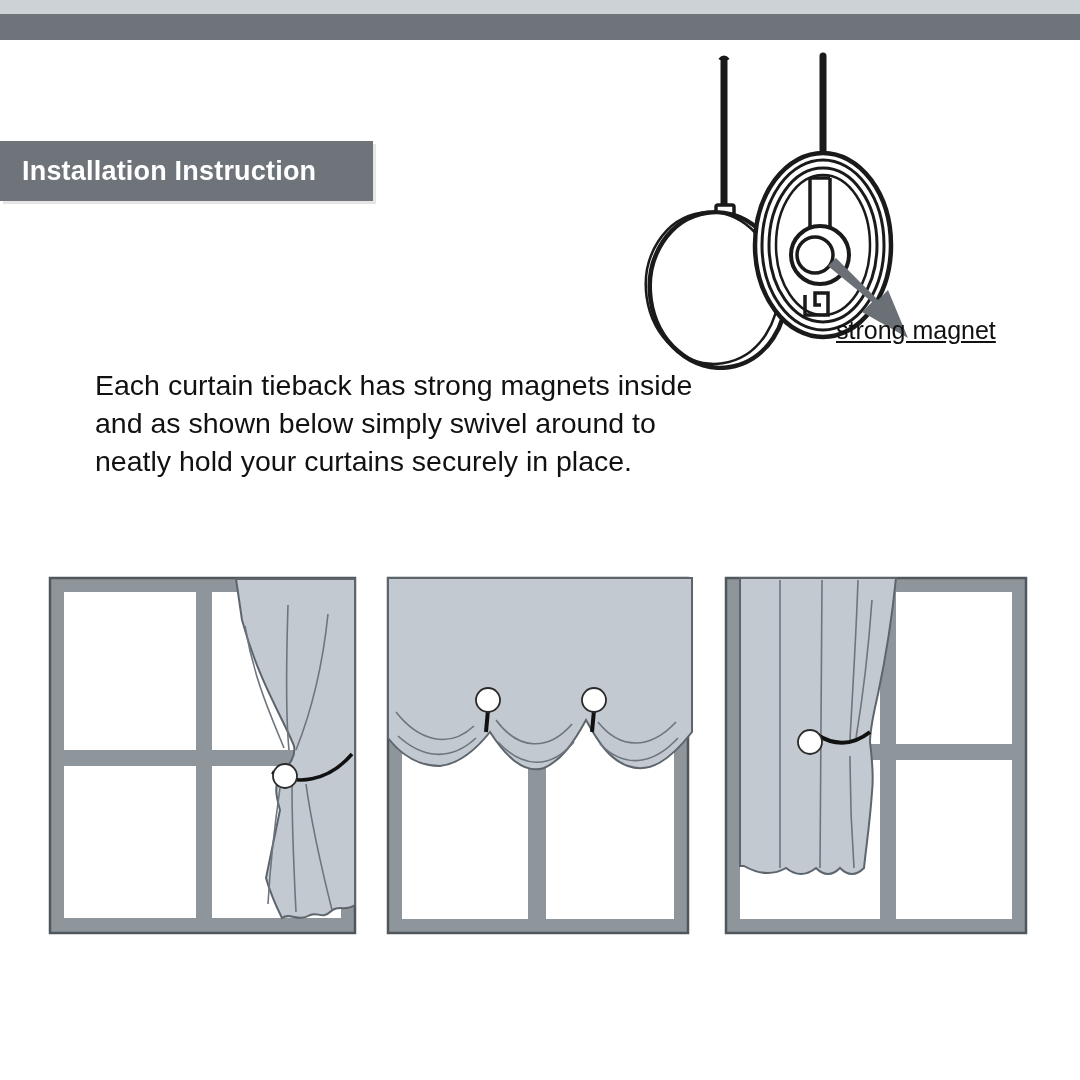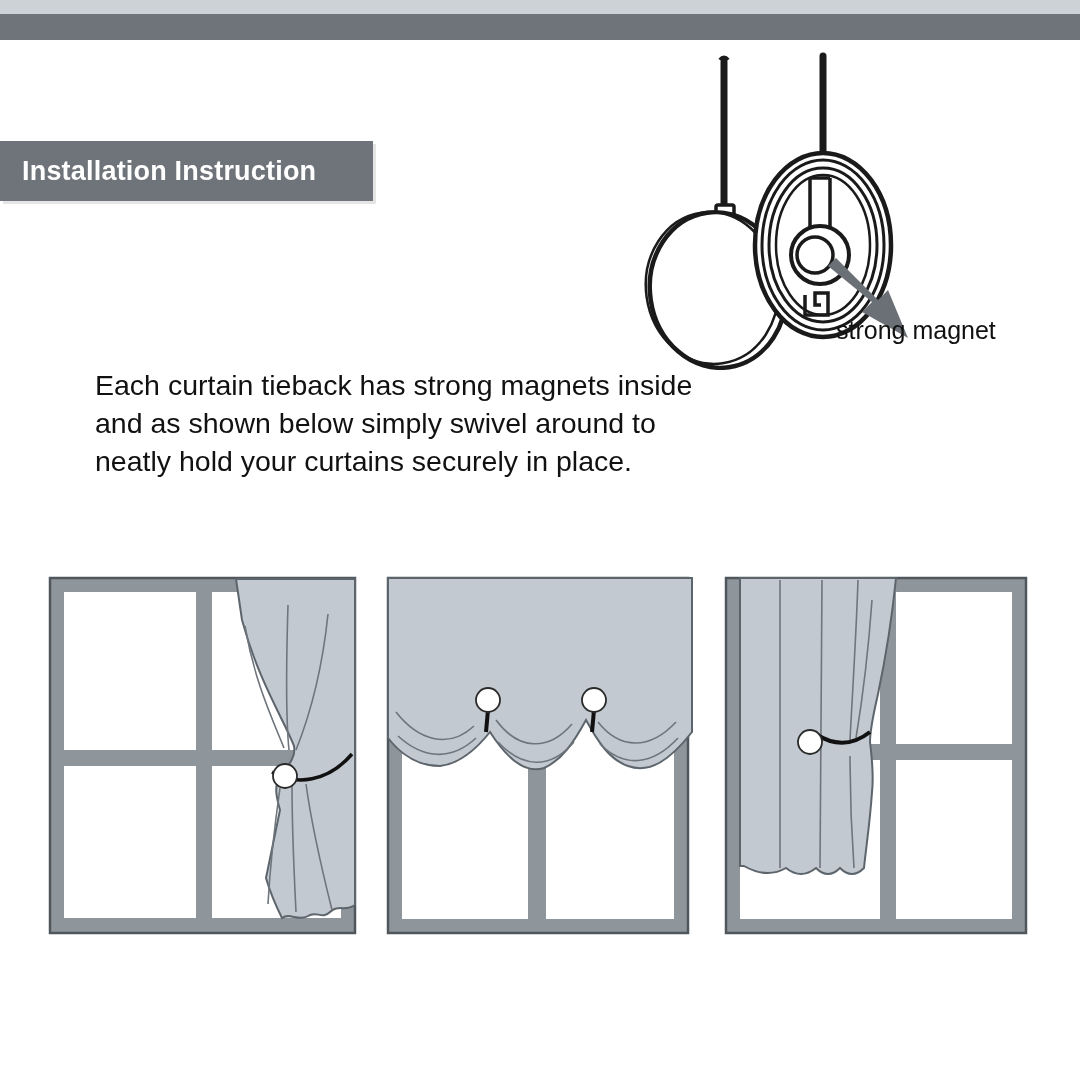--- a/index.html
+++ b/index.html
@@ -72,20 +72,21 @@
     position: absolute;
     left: 640px; top: 50px;
     width: 400px; height: 320px;
   }
   .magnet-label {
     position: absolute;
     left: 836px; top: 316px;
     font-size: 25px;
     color: #111111;
     white-space: nowrap;
+    text-decoration: underline;
   }
 
   
   .window-panel { position: absolute; }
   #window-1 { left: 40px;  top: 560px; width: 340px; height: 385px; }
   #window-2 { left: 370px; top: 560px; width: 340px; height: 385px; }
   #window-3 { left: 700px; top: 560px; width: 340px; height: 385px; }
 
   svg { display: block; }
 </style>

